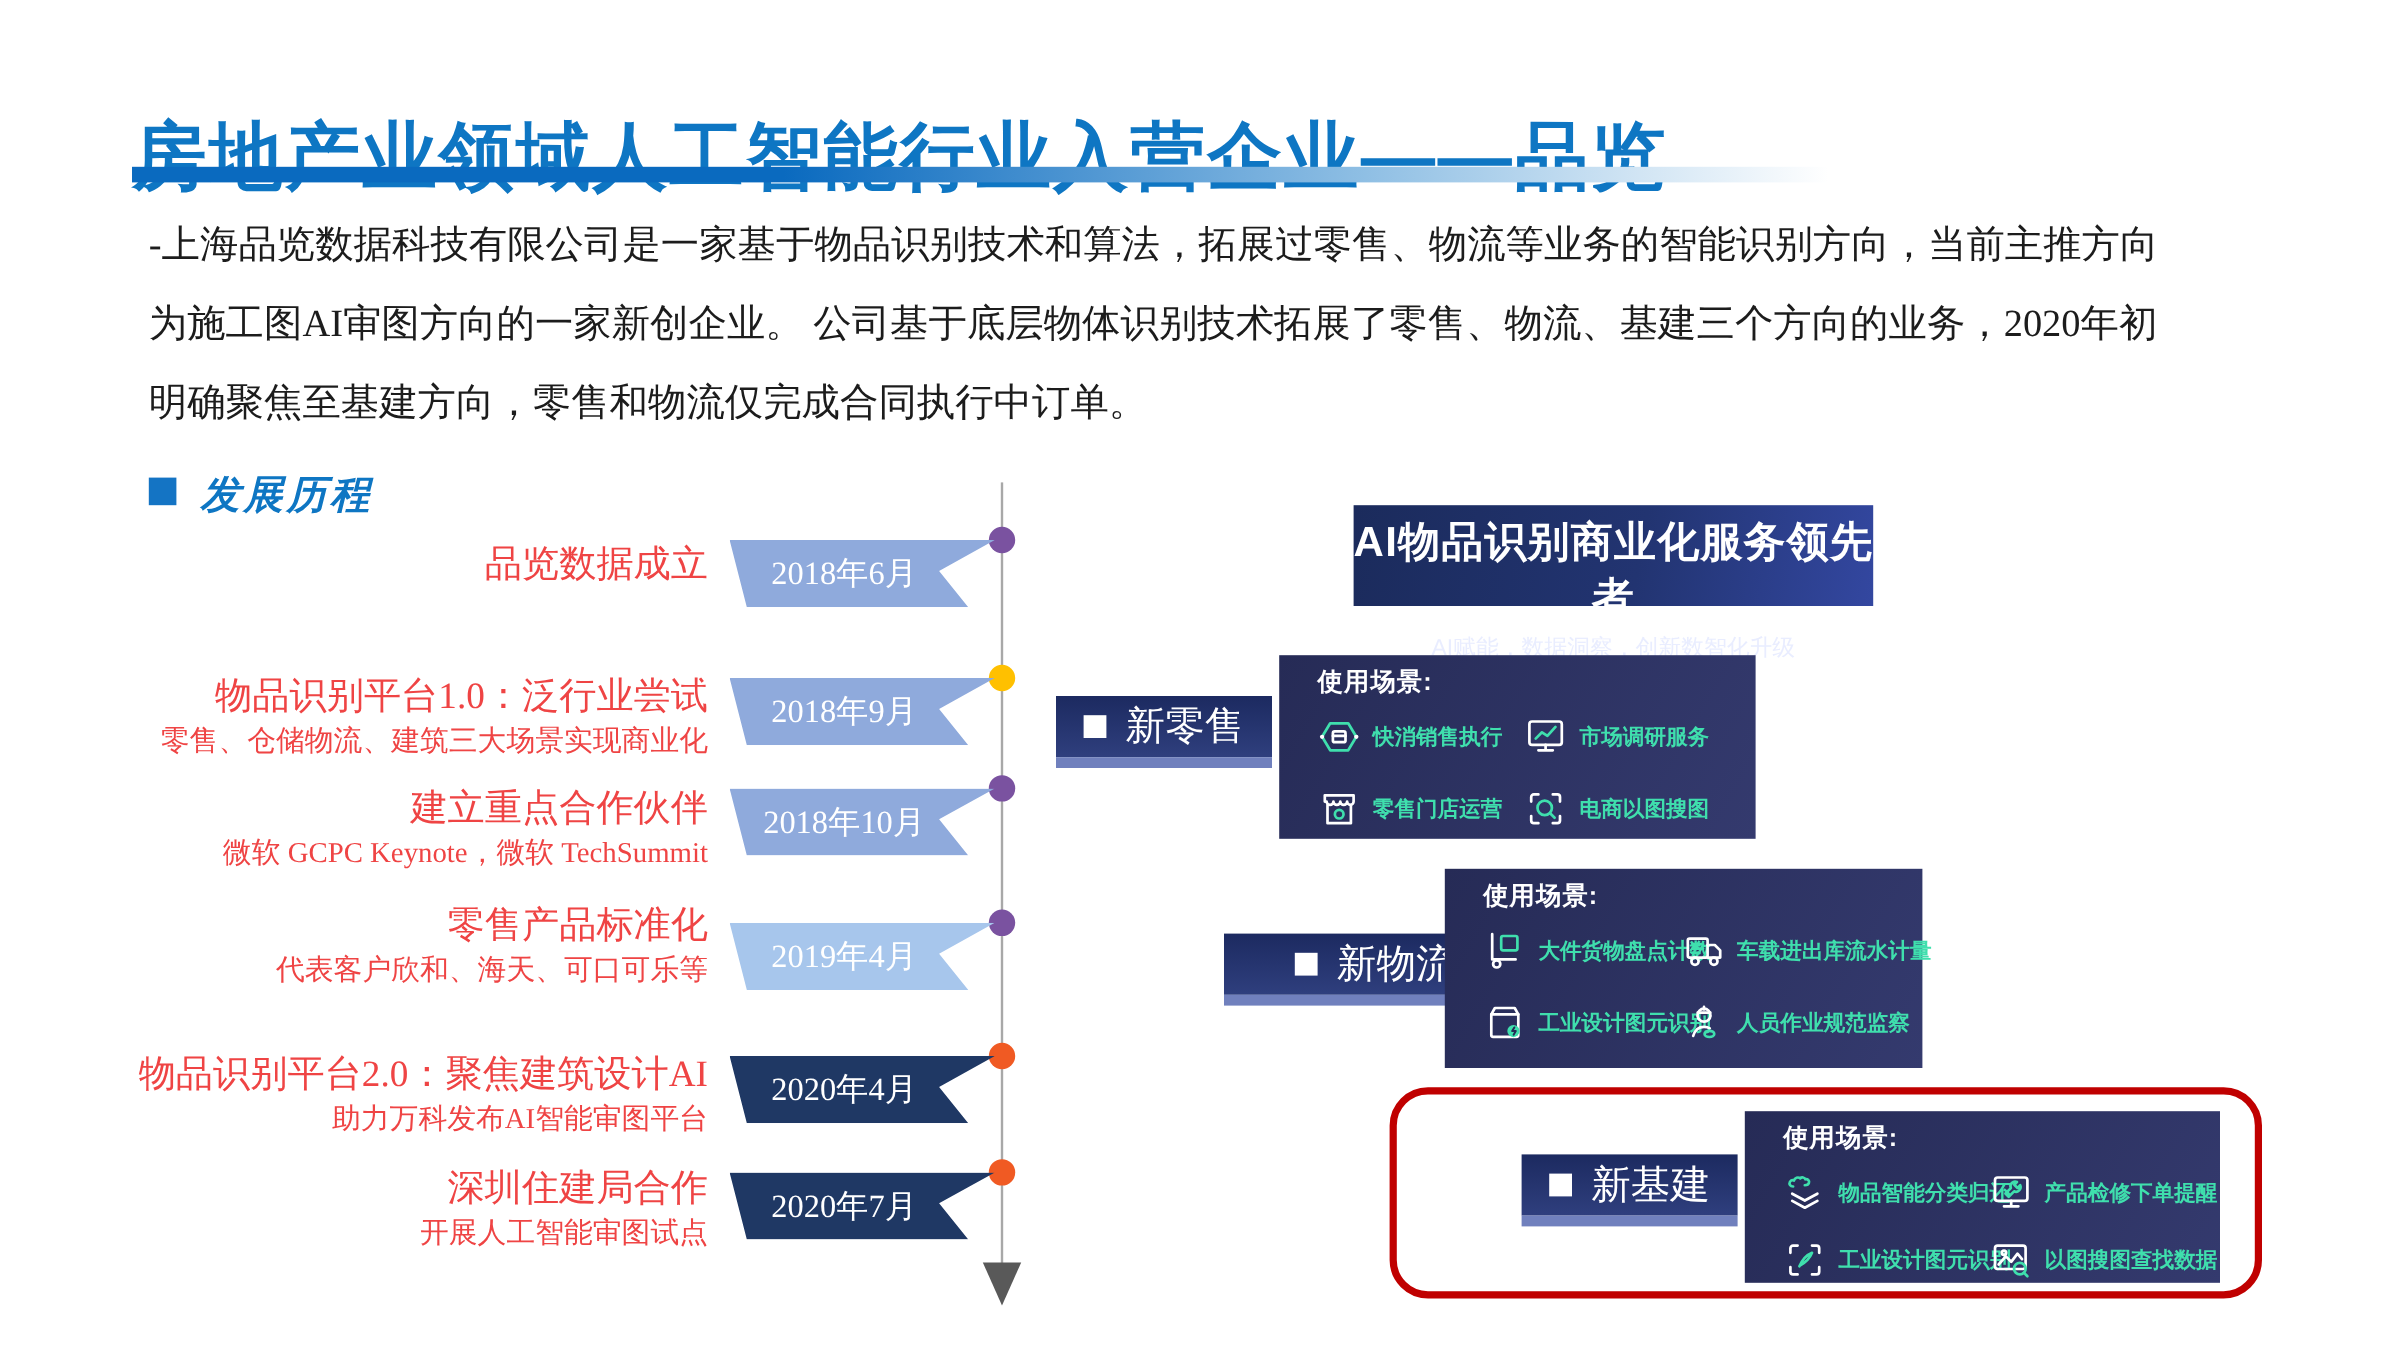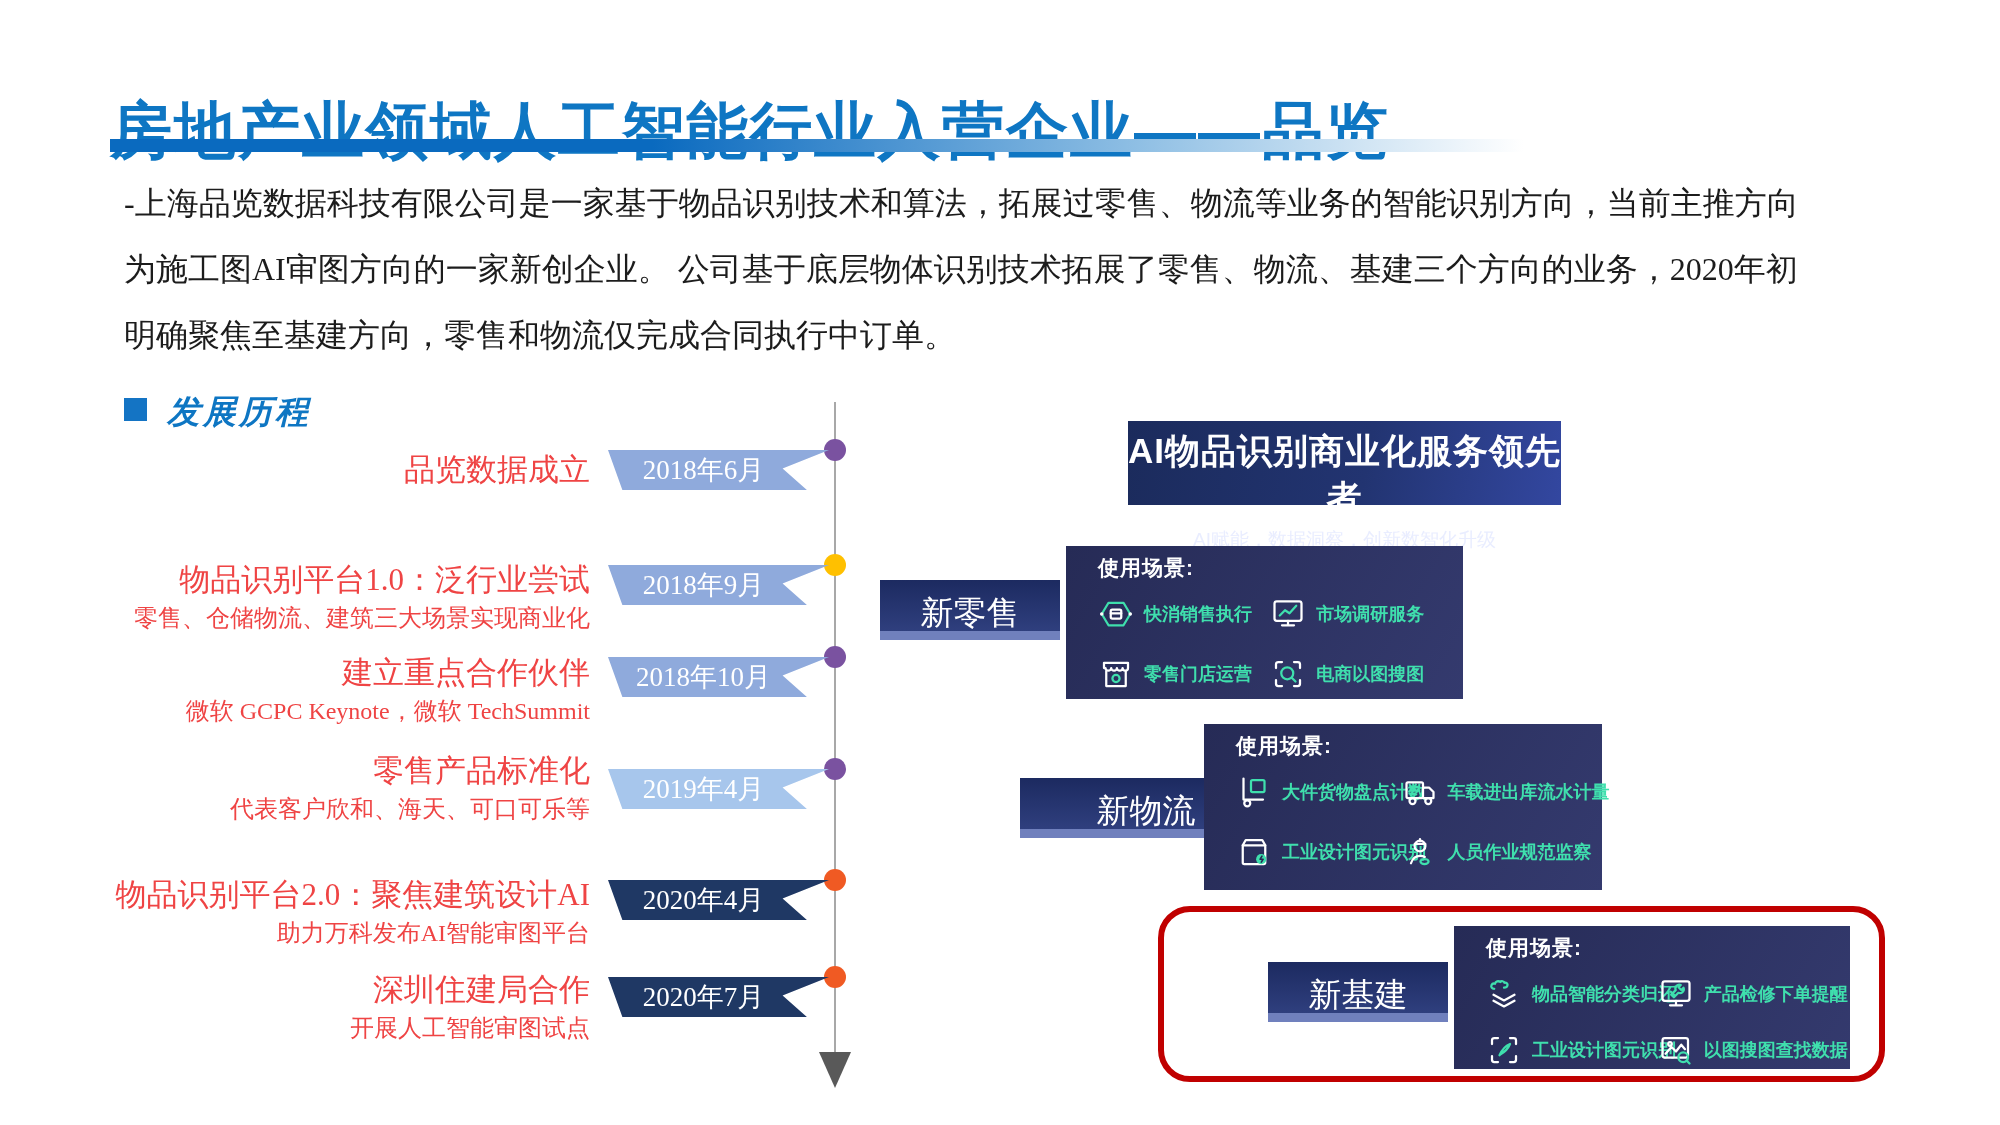--- a/index.html
+++ b/index.html
@@ -25,21 +25,21 @@
 
   
   .tl-line{position:absolute;left:834px;top:402px;width:2px;height:656px;background:#a8a8a8;}
   .tl-arrow{position:absolute;left:819px;top:1052px;width:0;height:0;
     border-left:16px solid transparent;border-right:16px solid transparent;border-top:36px solid #595959;}
   .tl-dot{position:absolute;left:824px;width:22px;height:22px;border-radius:50%;}
   .dot-purple{background:#7a52a0;}
   .dot-yellow{background:#ffc000;}
   .dot-orange{background:#f05a23;}
 
-  .banner{position:absolute;left:608px;width:221px;height:40px;
+  .banner{position:absolute;left:608px;width:221px;height:56px;
     clip-path:polygon(0 0,100% 0,79% 46%,90% 100%,6.5% 100%);
     color:#fff;font-family:"Liberation Serif",serif;font-size:27px;
     display:flex;align-items:center;justify-content:center;padding-right:30px;box-sizing:border-box;}
   .banner-a{background:#8faadc;}
   .banner-b{background:#a7c6ec;}
   .banner-c{background:#1f3864;}
 
   .tl-entry{position:absolute;right:1410px;text-align:right;white-space:nowrap;
     font-family:"Liberation Serif",serif;color:#ef4444;}
   .tl-title{font-size:31px;line-height:36px;}
@@ -49,21 +49,21 @@
   .hdr-box{position:absolute;left:1128px;top:421px;width:433px;height:84px;
     background:linear-gradient(100deg,#1b2b5c 0%,#223471 55%,#3347a0 100%);
     color:#fff;text-align:center;box-sizing:border-box;padding-top:7px;}
   .hdr-title{font-size:35px;font-weight:bold;letter-spacing:1px;}
   .hdr-sub{font-size:19px;margin-top:5px;color:#e9edff;}
 
   .group-label{position:absolute;width:180px;height:51px;
     background:linear-gradient(180deg,#1c2a60 0%,#2f3f7e 100%);
     border-bottom:9px solid #7080bd;
     display:flex;align-items:center;justify-content:center;gap:16px;
-    color:#fff;font-size:33px;flex-direction:column;}
+    color:#fff;font-size:33px;}
   .label-bullet{width:19px;height:19px;background:#ffffff;}
 
   .panel{position:absolute;background:linear-gradient(120deg,#262b56 0%,#343a6e 100%);
     color:#fff;box-sizing:border-box;padding:8px 6px 0 32px;}
   .panel-heading{font-size:21px;font-weight:bold;letter-spacing:1px;}
   .panel-grid{display:grid;grid-template-columns:48% 52%;margin-top:14px;row-gap:24px;}
   .scenario-item{display:flex;align-items:center;gap:10px;}
   .item-icon{width:36px;height:36px;flex:none;}
   .item-icon svg{width:100%;height:100%;}
   .item-label{color:#3fdfad;font-size:18px;font-weight:bold;white-space:nowrap;}

